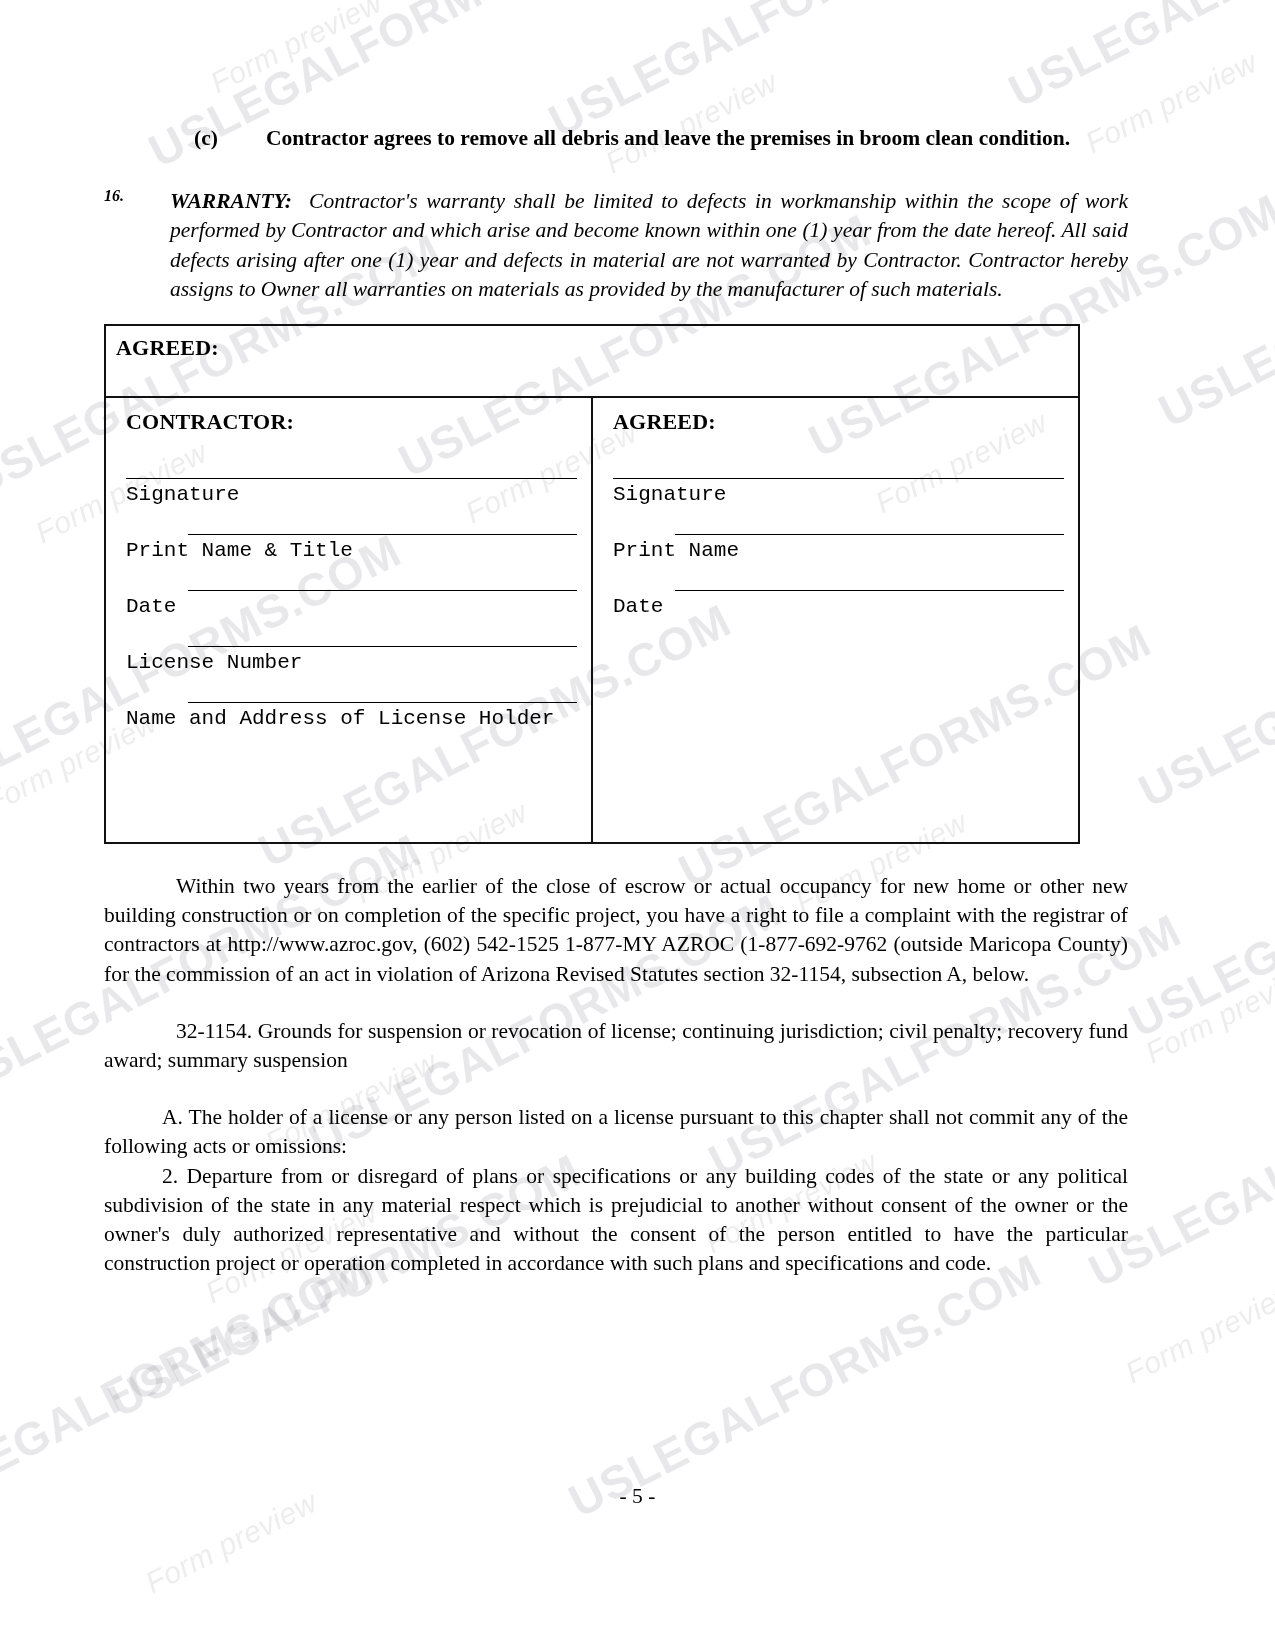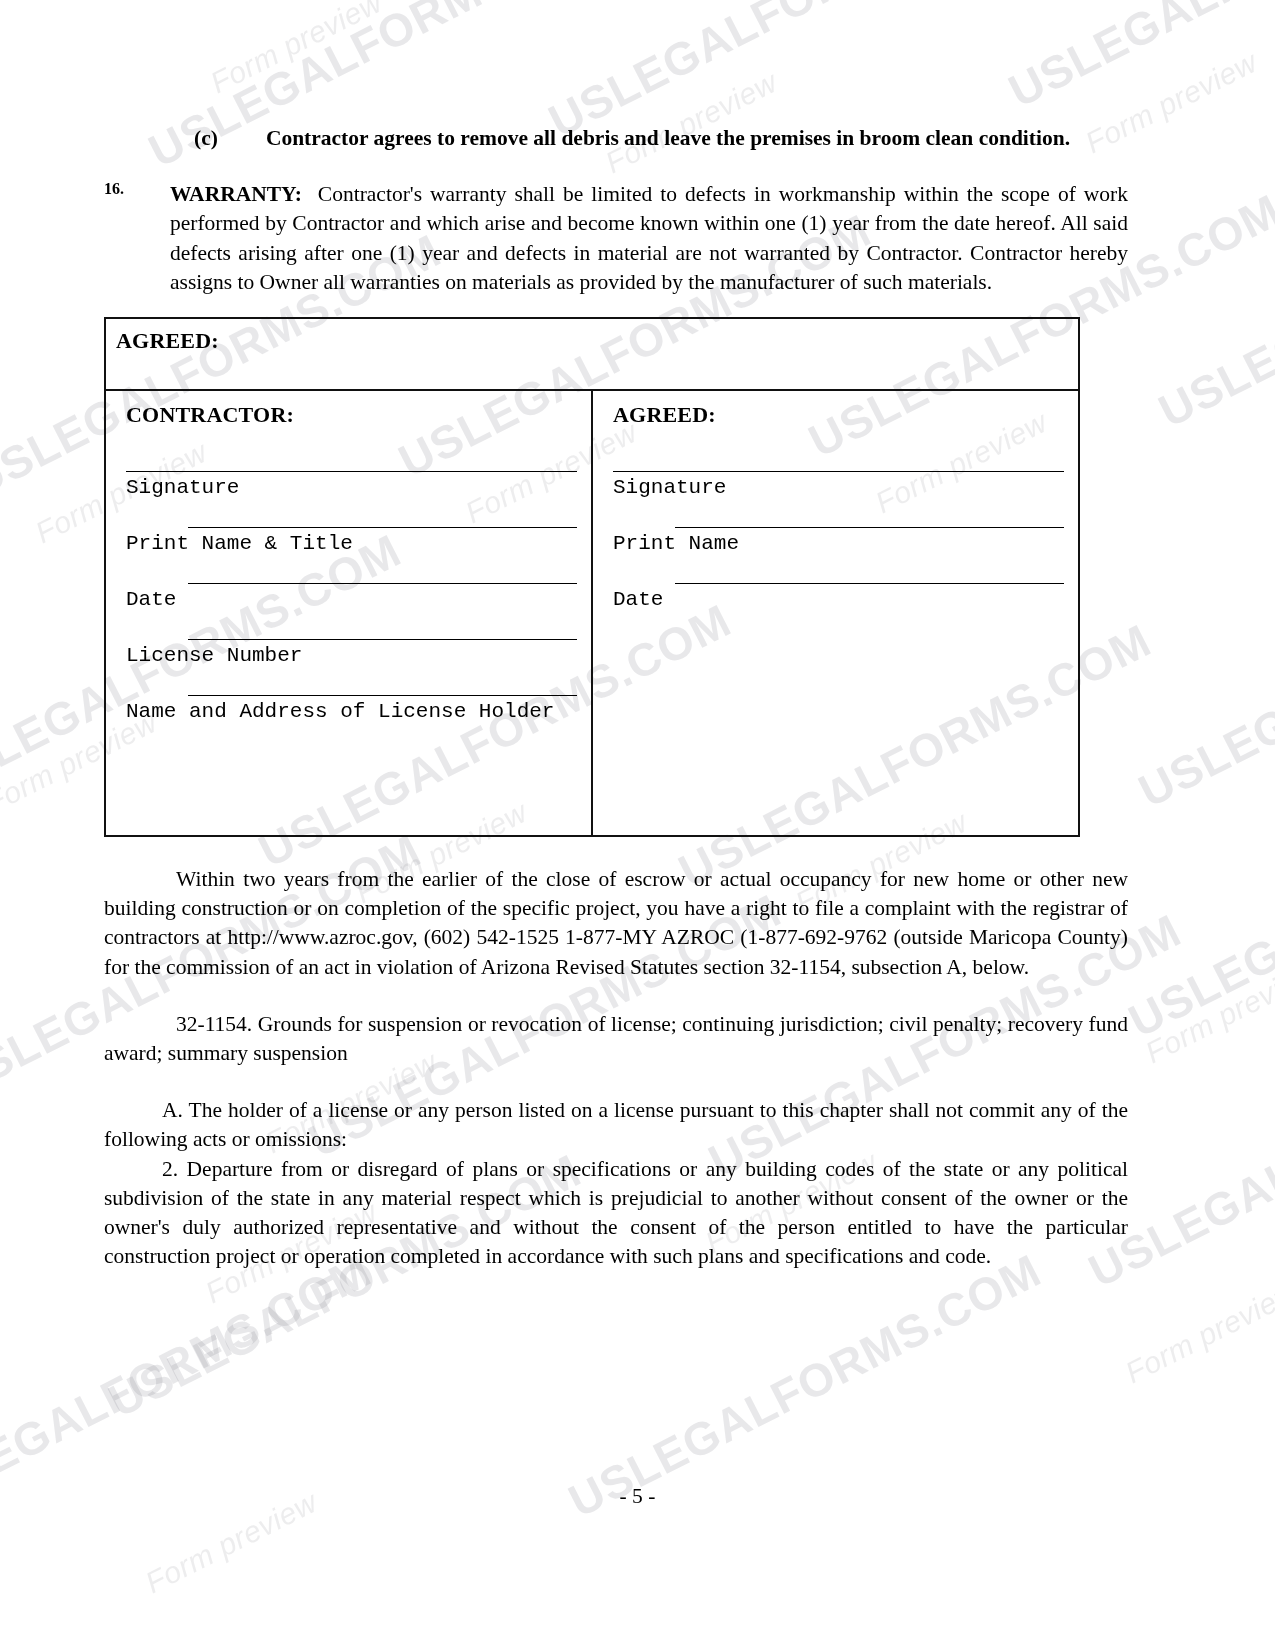--- a/index.html
+++ b/index.html
@@ -62,24 +62,25 @@
   }
   .clause-c {
     font-weight: bold;
     margin-left: 90px;
     width: 958px;
   }
   .clause-c .tab { display: inline-block; width: 48px; }
 
   .section-16 {
     position: relative;
-    margin-top: 27px;
+    margin-top: 34px;
     padding-left: 66px;
     width: 1024px;
     box-sizing: border-box;
+    font-style: italic;
   }
   .section-16 .num {
     position: absolute;
     left: 0;
     top: 0;
     font-weight: bold;
   }
   .section-16 .lead { font-weight: bold; }
 
   

